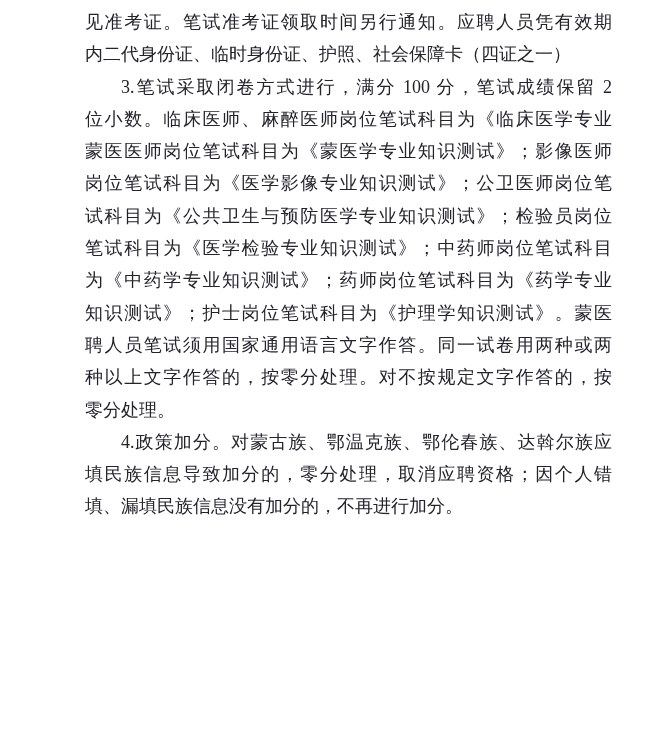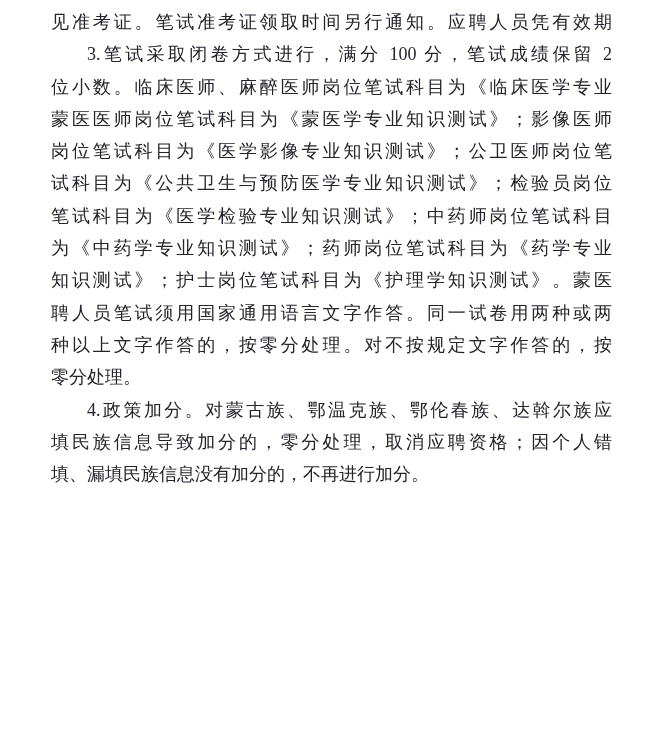--- a/index.html
+++ b/index.html
@@ -10,21 +10,21 @@
   .page {
     position: relative;
     width: 659px;
     height: 730px;
     background: #ffffff;
     overflow: hidden;
   }
   .doc {
     box-sizing: border-box;
     width: 659px;
-    padding: 6px 47px 0 51px;
+    padding: 6px 47px 0 85px;
     font-family: "Liberation Serif", "DejaVu Serif", serif;
     font-size: 18px;
     line-height: 32.3px;
     color: #23232b;
   }
   .line {
     text-align: justify;
     white-space: normal;
   }
   .line.fill {
@@ -33,20 +33,21 @@
   .line.indent {
     text-indent: 36px;
   }
 </style>
 </head>
 <body>
 
 <div class="page">
   <div class="doc" id="doc">
       <div class="line fill">见准考证。笔试准考证领取时间另行通知。应聘人员凭有效期</div>
+      <div class="line">内二代身份证、临时身份证、护照、社会保障卡（四证之一）</div>
       <div class="line indent fill">3.笔试采取闭卷方式进行，满分 100 分，笔试成绩保留 2</div>
       <div class="line fill">位小数。临床医师、麻醉医师岗位笔试科目为《临床医学专业</div>
       <div class="line fill">蒙医医师岗位笔试科目为《蒙医学专业知识测试》；影像医师</div>
       <div class="line fill">岗位笔试科目为《医学影像专业知识测试》；公卫医师岗位笔</div>
       <div class="line fill">试科目为《公共卫生与预防医学专业知识测试》；检验员岗位</div>
       <div class="line fill">笔试科目为《医学检验专业知识测试》；中药师岗位笔试科目</div>
       <div class="line fill">为《中药学专业知识测试》；药师岗位笔试科目为《药学专业</div>
       <div class="line fill">知识测试》；护士岗位笔试科目为《护理学知识测试》。蒙医</div>
       <div class="line fill">聘人员笔试须用国家通用语言文字作答。同一试卷用两种或两</div>
       <div class="line fill">种以上文字作答的，按零分处理。对不按规定文字作答的，按</div>

